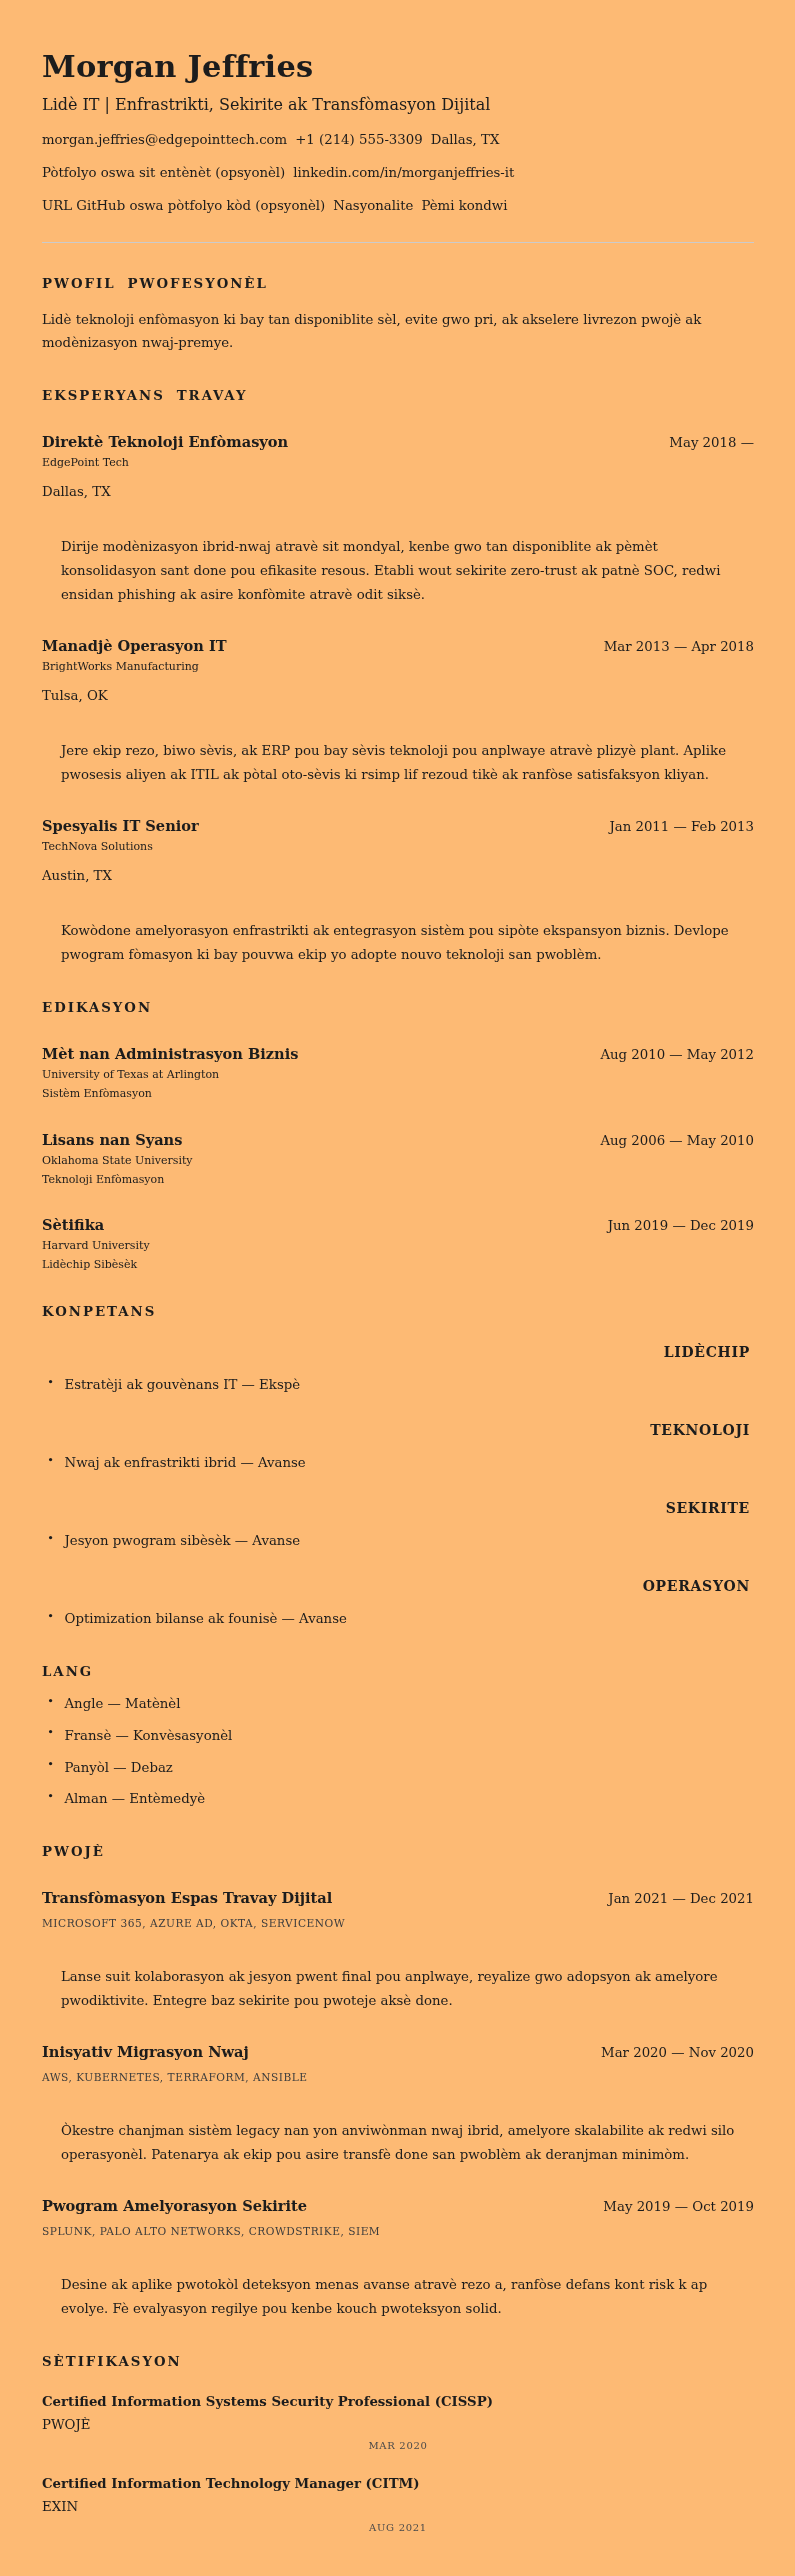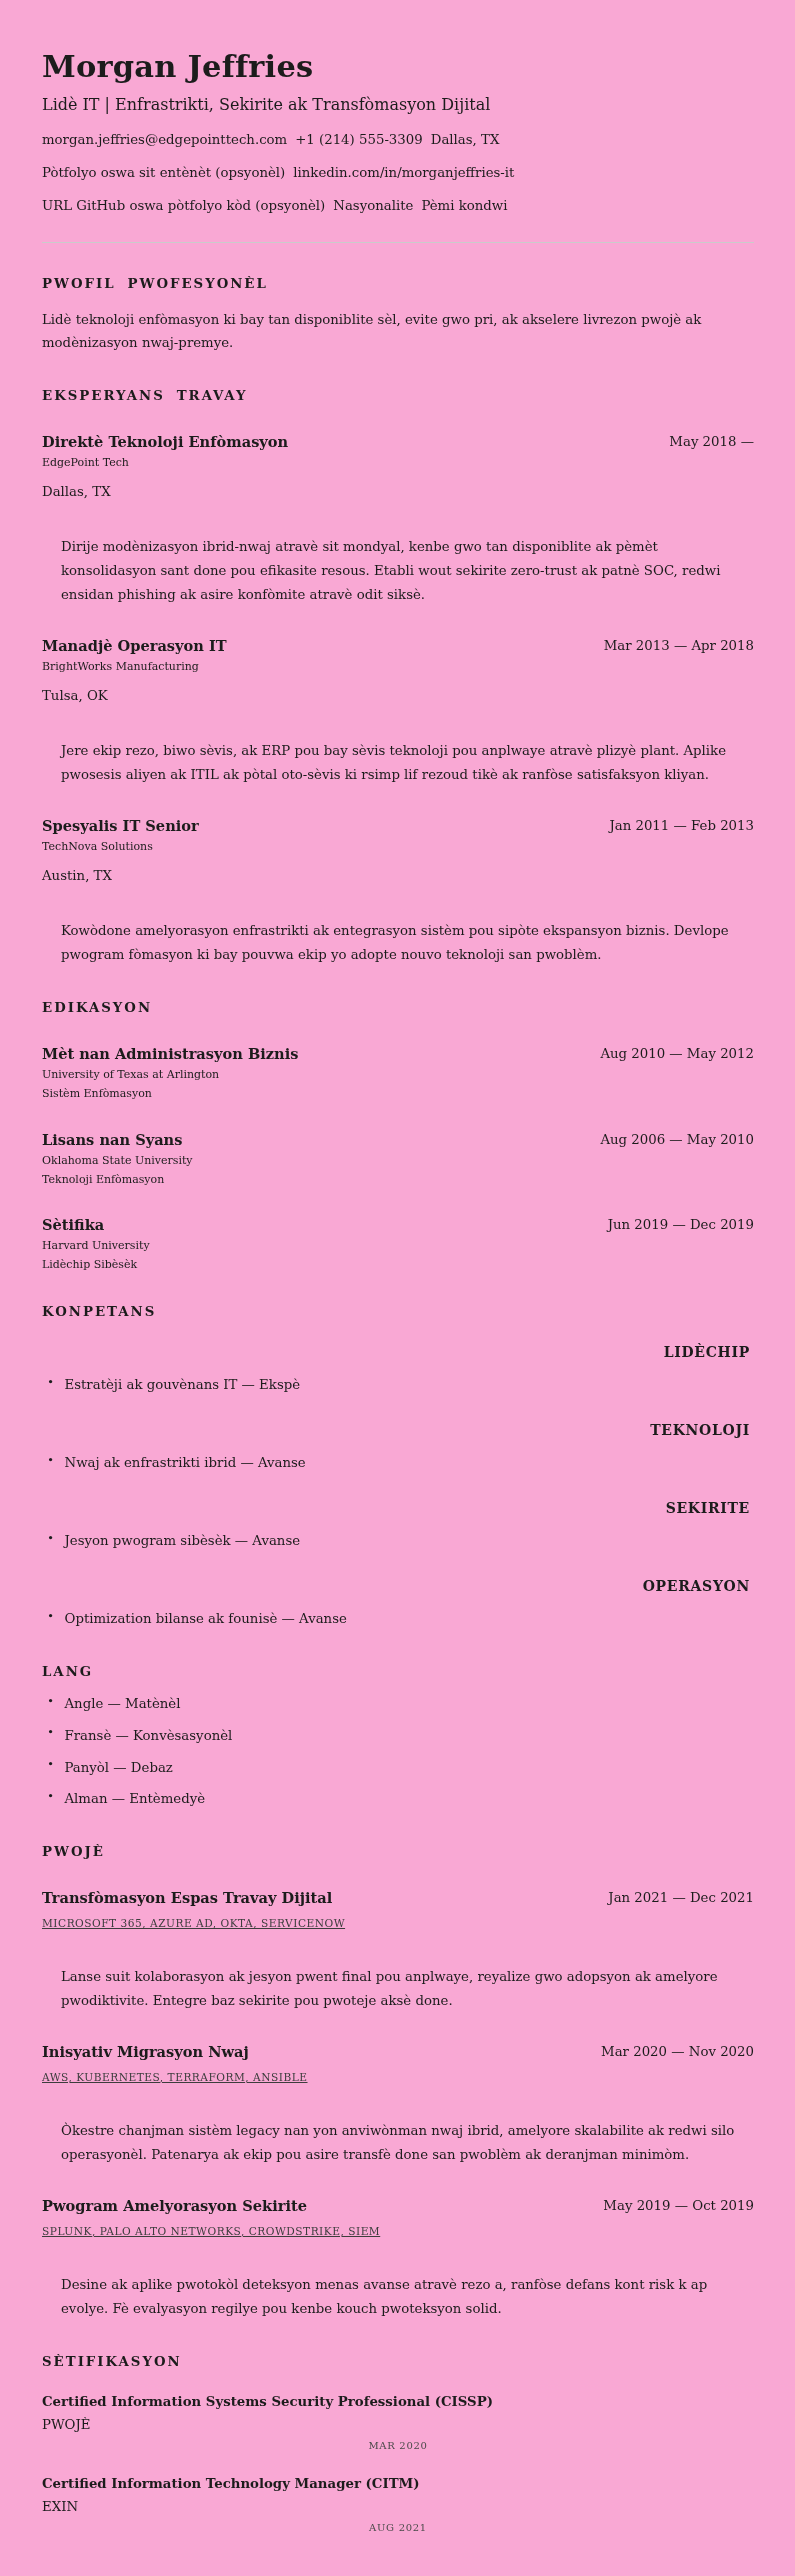--- a/index.html
+++ b/index.html
@@ -1,42 +1,42 @@
 <!DOCTYPE html>
 <html style="font-size:10.6px"><head>
 <meta charset="utf-8">
 <style>
   html, body { margin:0; padding:0; background:#ffffff; }
   .page {
     width:796px; min-height:2576px; box-sizing:border-box;
     padding:48px 42px 19px 42px;
     font-family:"DejaVu Serif", "Liberation Serif", serif;
-    color:#1c1c1c; background:#f9a8d4;
+    color:#1c1c1c; background:#fdba74;
   }
   
   .name { font-size:30.5px; font-weight:700; margin:0; letter-spacing:0.2px; }
   .subtitle { font-size:16px; margin-top:10.6px; }
   .contact-row { display:flex; flex-wrap:wrap; column-gap:29px; row-gap:5.3px;
     font-size:13.3px; margin-top:18px;gap:8px; }
   .contact-row:first-of-type { margin-top:26.5px; }
   .hr { border:none; border-top:1.3px solid #cbcbcb; margin:29px 0 0 0; }
   
   .section { margin-top:33px; }
   .sec-heading { font-size:13.3px; font-weight:700; letter-spacing:2px;
     word-spacing:5.3px; margin:0; }
   .body-text { font-size:13.3px; line-height:1.78; margin-top:17px; }
   
   .entry { margin-top:30.5px; }
-  .entry-head { display:flex; justify-content:space-between; align-items:center; }
+  .entry-head { display:flex; justify-content:space-between; align-items:flex-end; }
   .entry-title { font-size:14.6px; font-weight:700; }
   .entry-date { font-size:13.3px; white-space:nowrap; }
   .entry-sub { font-size:11px; margin-top:6px; }
   .entry-loc { font-size:13.3px; margin-top:14.6px; }
   .entry-desc { font-size:13.3px; line-height:1.8; margin-top:36px;margin-left:19px; }
-  .entry-stack { font-size:10.6px; letter-spacing:0.5px; color:#3d3d3d; margin-top:10.6px;text-decoration:underline; }
+  .entry-stack { font-size:10.6px; letter-spacing:0.5px; color:#3d3d3d; margin-top:10.6px; }
   
   ul.dotlist { list-style:none; margin:13.3px 0 0 0; padding:0; }
   ul.dotlist li { font-size:13.3px; line-height:1.78; padding-left:22.5px; position:relative; margin-top:8px; }
   ul.dotlist li .blt { position:absolute; left:5.3px; top:-0.7px; font-size:11.3px; }
   .skill-group { margin-top:25px; }
   .group-name { font-size:14px; font-weight:700; letter-spacing:0.7px; margin:4px;text-align:right; }
   
   .cert { margin-top:25px; }
   .cert-name { font-size:13.3px; font-weight:700; }
   .cert-issuer { font-size:13.3px; margin-top:8px; }

